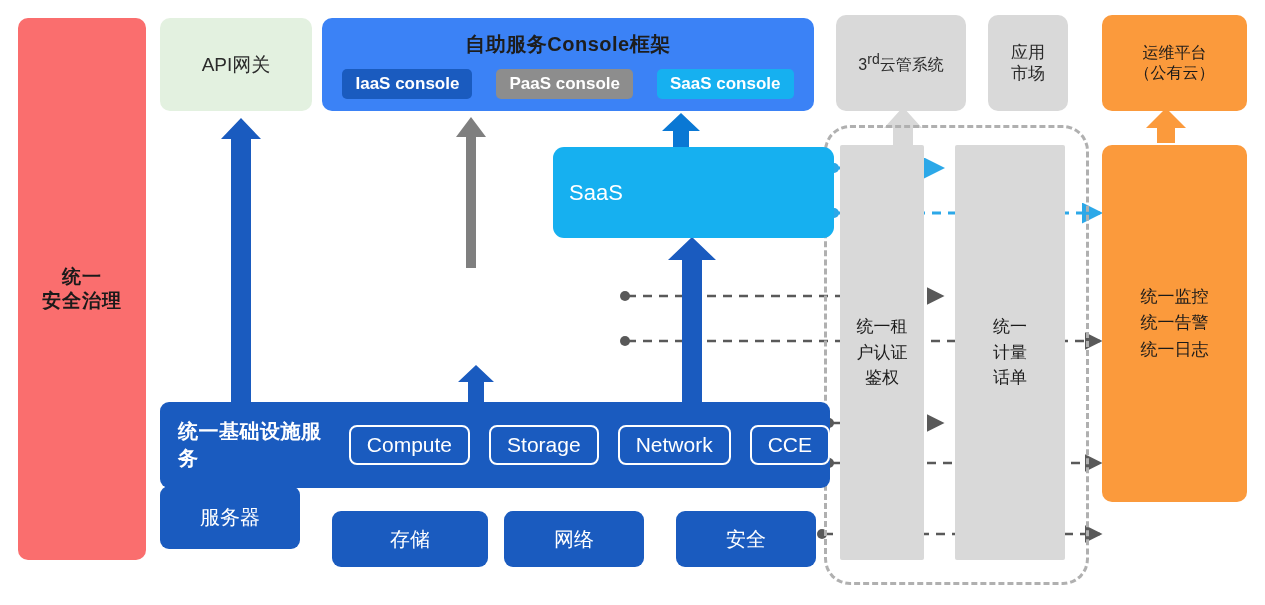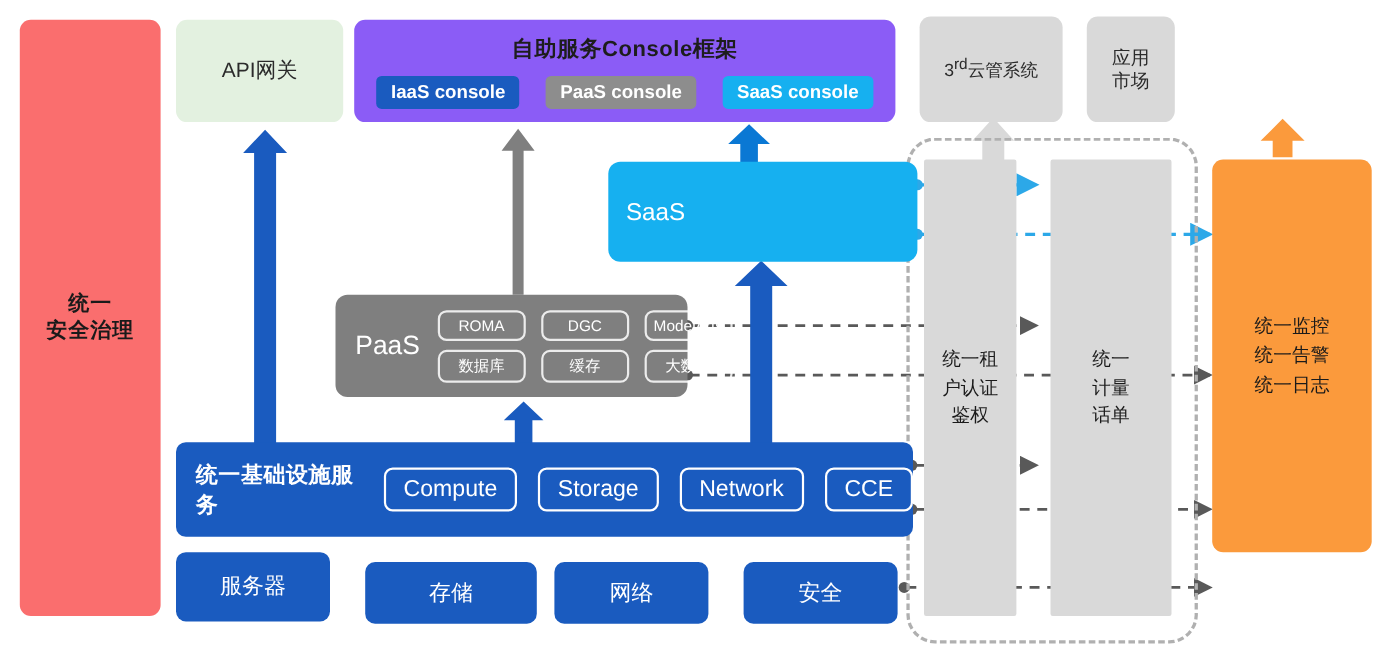--- a/index.html
+++ b/index.html
@@ -26,21 +26,21 @@
   }
 
   
   .apigw {
     background: #e3f1e0; color: #2b2b2b;
     font-size: 19px; font-weight: 500;
   }
 
   
   .console-frame {
-    background: #8b5cf6; border-radius: 10px;
+    background: #3b82f6; border-radius: 10px;
     display: flex; flex-direction: column; align-items: center;
   }
   .console-title {
     color: #1d1d1d; font-size: 20px; font-weight: 700;
     margin-top: 13px; letter-spacing: 0.5px;
   }
   .console-row {
     display: flex; gap: 24px; margin-top: 11px;
     align-items: center; justify-content: center;
   }
@@ -231,20 +231,24 @@
     <span>
       <span>3</span><sup>rd</sup><span>云管系统</span>
     </span>
   </div>
 
   <div class="abs card gray-card" style="left:988px; top:15px; width:80px; height:96px; flex-direction:column; font-size:17px;">
     <span>应用</span>
     <span>市场</span>
   </div>
 
+  <div class="abs card orange-card" style="left:1102px; top:15px; width:145px; height:96px; flex-direction:column;">
+    <span>运维平台</span>
+    <span>（公有云）</span>
+  </div>
 
   <div class="abs mid-col" style="left:840px; top:145px; width:84px; height:415px;">
     <span>
       <span>统一租</span><br>
       <span>户认证</span><br>
       <span>鉴权</span>
     </span>
   </div>
   <div class="abs mid-col" style="left:955px; top:145px; width:110px; height:415px;">
     <span>
@@ -257,41 +261,30 @@
   <div class="abs card orange-panel" style="left:1102px; top:145px; width:145px; height:357px; flex-direction:column;">
     <span>统一监控</span>
     <span>统一告警</span>
     <span>统一日志</span>
   </div>
 
   <div class="abs saas-block" style="left:553px; top:147px; width:281px; height:91px;">
     <span class="saas-label">SaaS</span>
   </div>
 
-  <div class="abs paas-block" style="left:305px; top:268px; width:320px; height:93px;">
-    <span class="paas-label">PaaS</span>
-    <div class="paas-grid">
-      <div class="pill">ROMA</div>
-      <div class="pill">DGC</div>
-      <div class="pill">ModelArts</div>
-      <div class="pill">数据库</div>
-      <div class="pill">缓存</div>
-      <div class="pill">大数据</div>
-    </div>
-  </div>
 
   <div class="abs iaas-bar" style="left:160px; top:402px; width:670px; height:86px;">
     <span class="iaas-label">统一基础设施服务</span>
     <div class="iaas-pill">Compute</div>
     <div class="iaas-pill">Storage</div>
     <div class="iaas-pill">Network</div>
     <div class="iaas-pill">CCE</div>
   </div>
 
-  <div class="abs card hw-card" style="left:160px; top:502px; width:140px; height:63px;justify-content:center;">
+  <div class="abs card hw-card" style="left:160px; top:486px; width:140px; height:63px;justify-content:center;">
     <span>服务器</span>
   </div>
   <div class="abs card hw-card" style="left:332px; top:511px; width:156px; height:56px;">
     <span>存储</span>
   </div>
   <div class="abs card hw-card" style="left:504px; top:511px; width:140px; height:56px;">
     <span>网络</span>
   </div>
   <div class="abs card hw-card" style="left:676px; top:511px; width:140px; height:56px;">
     <span>安全</span>

